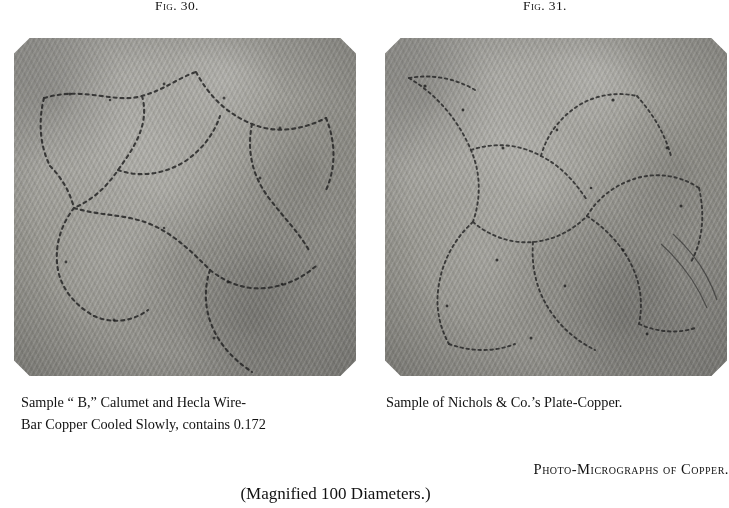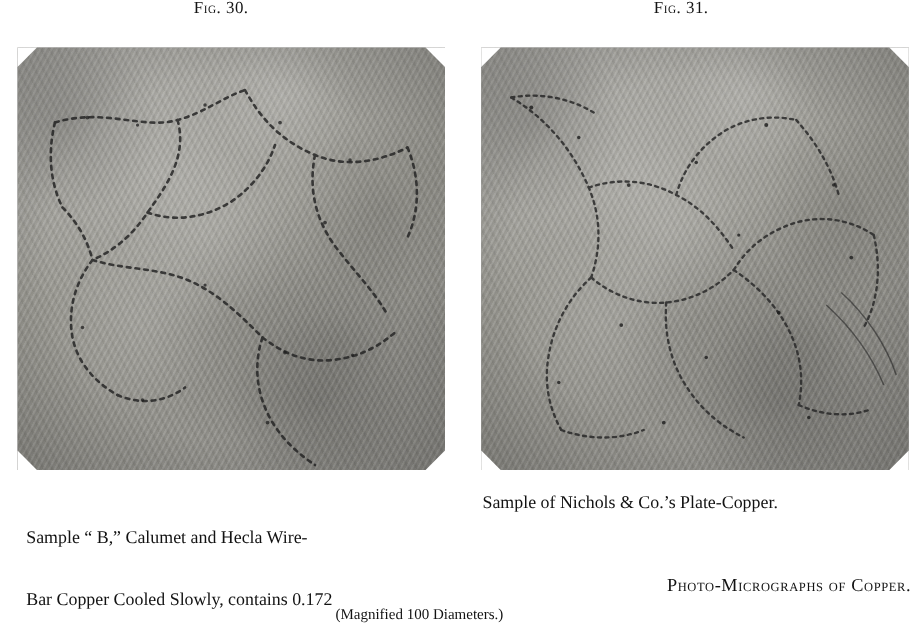--- a/index.html
+++ b/index.html
@@ -113,21 +113,21 @@
     font-size: 14.3px;
     line-height: 21.5px;
     color: #121212;
   }
   .caption.left {
     top: 392px;
     left: 21px;
     width: 352px;
     text-align: left;
   }
-  .caption.left .line { white-space: nowrap; margin-top: 28px; }
+  .caption.left .line { white-space: nowrap; }
   .caption.right {
     top: 392px;
     left: 386px;
     width: 345px;
     text-align: left;
     white-space: nowrap;
   }
   sub {
     font-size: 10px;
     vertical-align: -0.25em;
@@ -143,21 +143,21 @@
     font-variant: small-caps;
     letter-spacing: 0.5px;
     color: #121212;
   }
   .plate-sub {
     position: absolute;
     top: 484px;
     left: 0;
     width: 671px;
     text-align: center;
-    font-size: 12px;
+    font-size: 17px;
     color: #121212;
   }
 </style>
 </head>
 <body>
 
 <div class="page">
 
   <div class="fig-label left">Fig. 30.</div>
   <div class="fig-label right">Fig. 31.</div>

